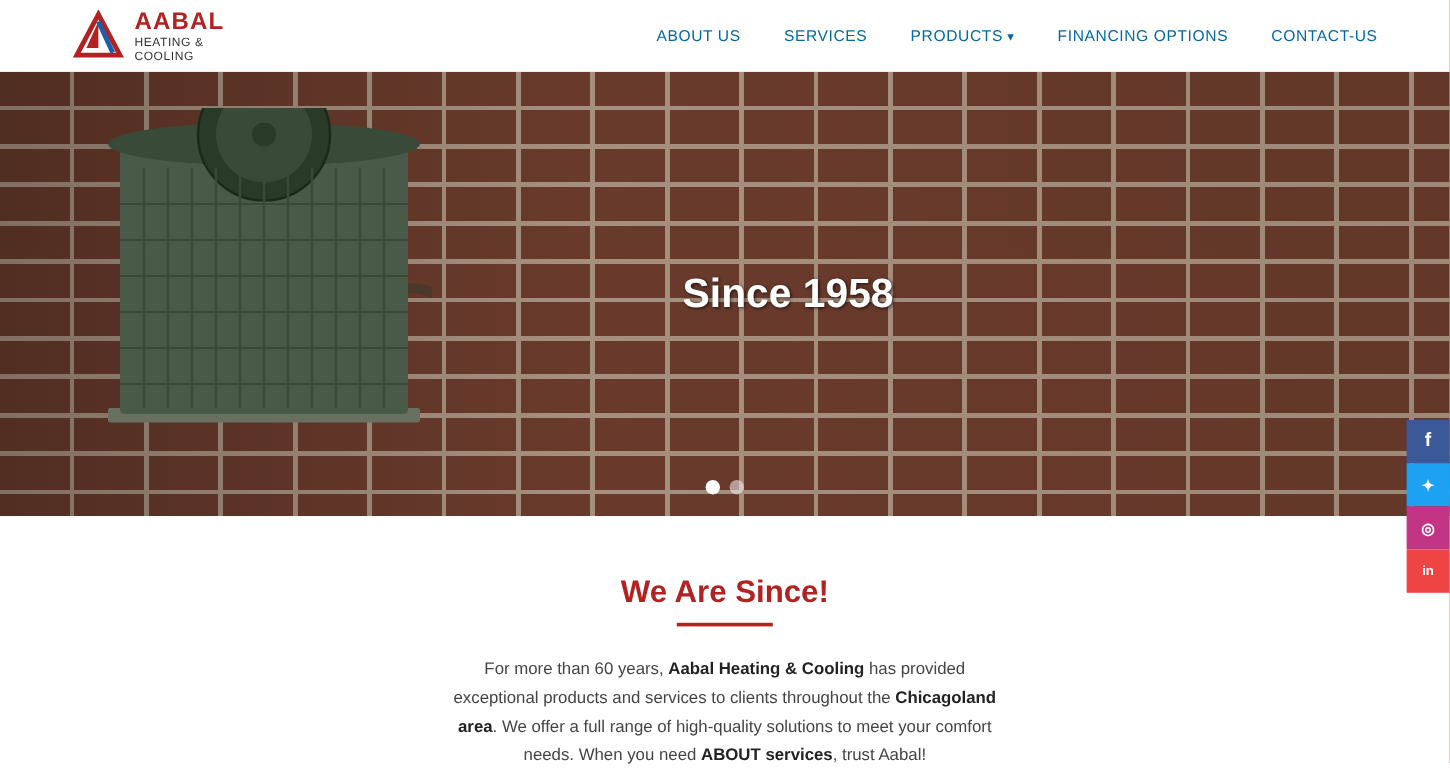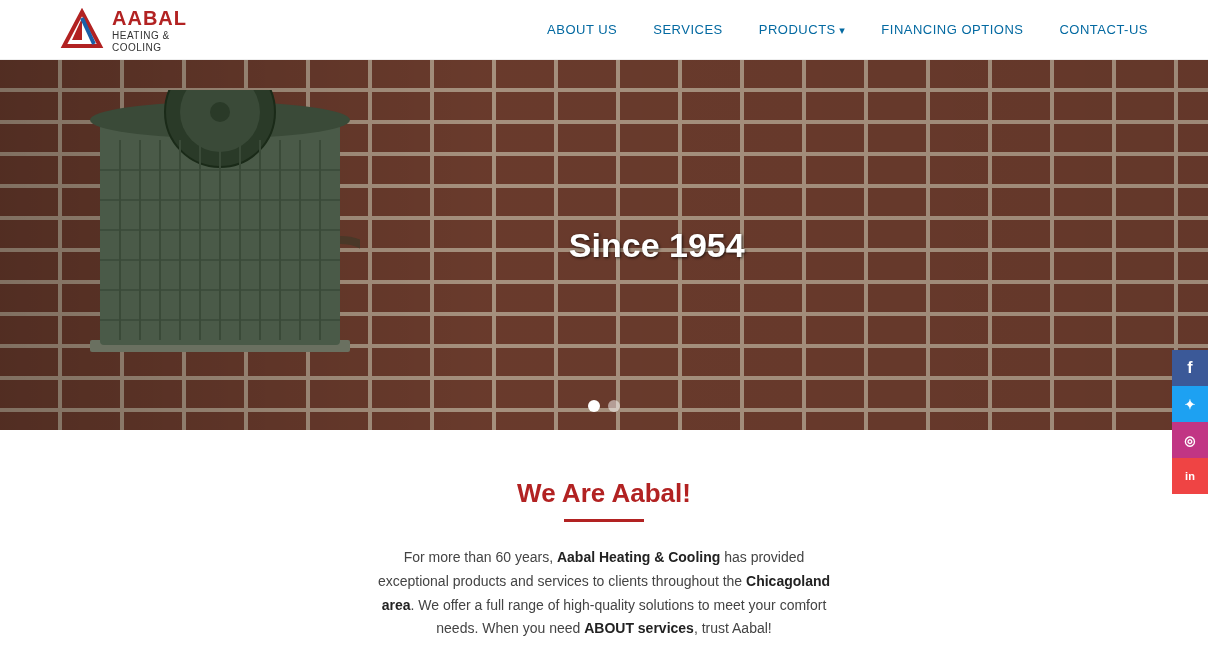--- a/index.html
+++ b/index.html
@@ -258,21 +258,21 @@
       <line x1="20" y1="140" x2="260" y2="140" stroke="#3a4a38" stroke-width="1.5"></line>
       <line x1="20" y1="170" x2="260" y2="170" stroke="#3a4a38" stroke-width="1.5"></line>
       <line x1="20" y1="200" x2="260" y2="200" stroke="#3a4a38" stroke-width="1.5"></line>
       <line x1="20" y1="230" x2="260" y2="230" stroke="#3a4a38" stroke-width="1.5"></line>
 
       <path d="M260 150 Q300 150 310 200 L310 280" fill="none" stroke="#4a3828" stroke-width="8"></path>
     </svg>
   </div>
 
   <div class="hero-text">
-    <div class="hero-title">Since 1954</div>
+    <div class="hero-title">Since 1958</div>
   </div>
 
   <div class="hero-dots">
     <div class="dot active"></div>
     <div class="dot"></div>
   </div>
 </section>
 
 <div class="social-sidebar">
   <div class="social-btn fb">
@@ -283,19 +283,19 @@
   </div>
   <div class="social-btn ig">
     <span style="font-size:13px;">◎</span>
   </div>
   <div class="social-btn li">
     <span style="font-size:11px; font-weight:900;">in</span>
   </div>
 </div>
 
 <section class="content-section">
-  <h2 class="section-title">We Are Aabal!</h2>
+  <h2 class="section-title">We Are Since!</h2>
   <div class="title-divider"></div>
   <p class="section-text">
     For more than 60 years, <strong>Aabal Heating &amp; Cooling</strong> has provided exceptional products and services to clients throughout the <strong>Chicagoland area</strong>. We offer a full range of high-quality solutions to meet your comfort needs. When you need <strong>ABOUT services</strong>, trust Aabal!
   </p>
 
 </section>
 
 </body></html>

